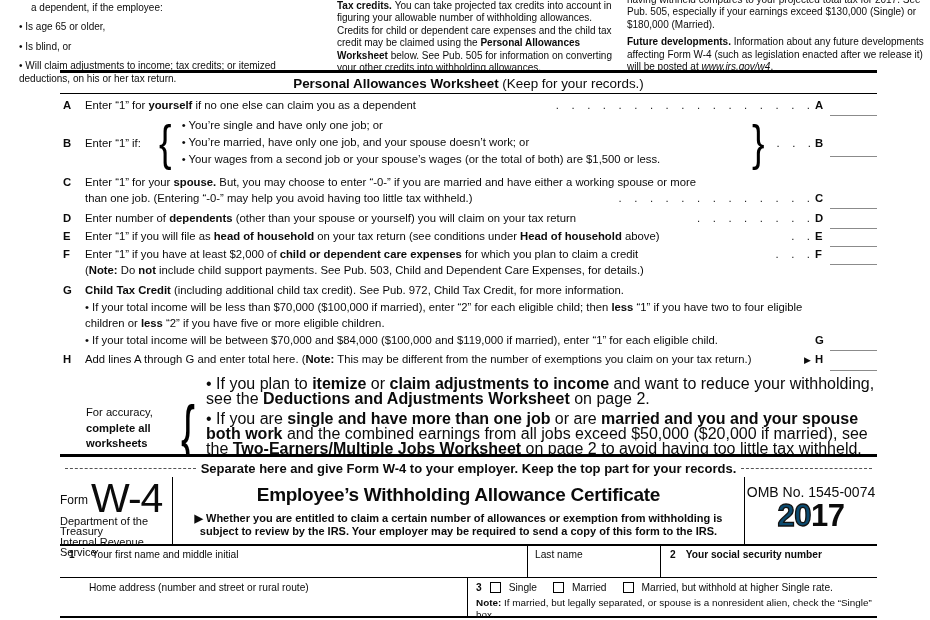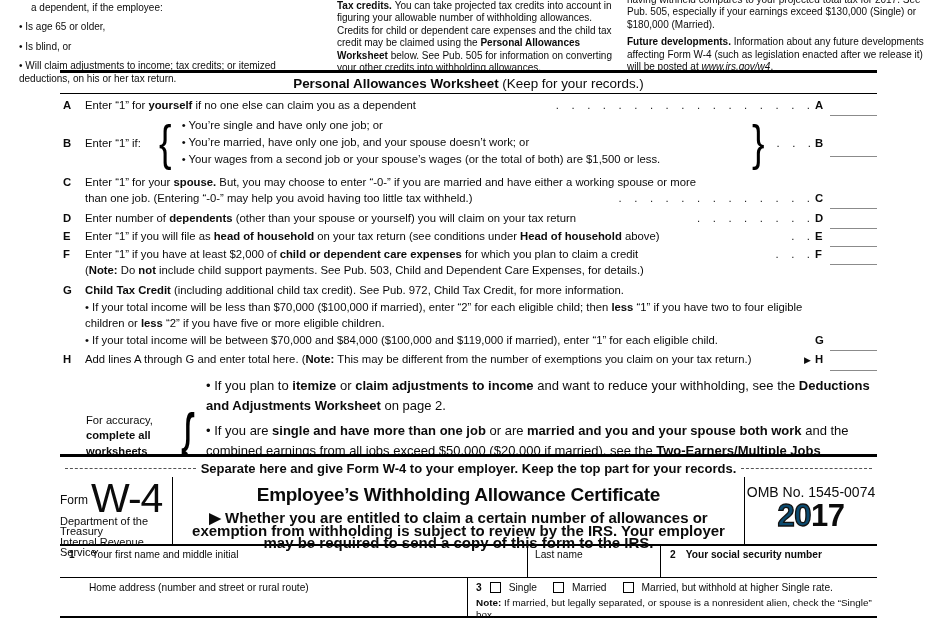--- a/index.html
+++ b/index.html
@@ -50,21 +50,21 @@
   .rowA{margin-top:3px;}
   .rowD{margin-top:4px;}
   .rowE{margin-top:2px;}
   .rowF{margin-top:2px;}
   .rowG{margin-top:4px;}
   .rowH{margin-top:3px;}
   .gbullet{margin-top:1px;}
   .accuracy{margin-top:8px;display:flex;align-items:center;}
   .acc-label{width:92px;flex:0 0 92px;margin-left:26px;font-size:11.2px;line-height:15.5px;}
   .acc-brace{font-size:84px;transform:scaleX(.5);margin:0 -4px;}
-  .acc-bullets{flex:1;font-size:13px;line-height:20px;padding-left:8px;}
+  .acc-bullets{flex:1;font-size:16px;line-height:15px;padding-left:8px;}
   .acc-bullets .ab{margin-bottom:5px;}
 
   
   .separator{
     position:absolute;left:60px;top:461px;width:817px;height:15px;
     display:flex;align-items:center;font-size:13px;font-weight:bold;
   }
   .dashfill{flex:1;border-top:1.6px dashed #555;height:0;margin:0 5px;}
 
   
@@ -72,21 +72,21 @@
     position:absolute;left:60px;top:477px;width:817px;height:69px;
     box-sizing:border-box;border-bottom:2.5px solid #000;display:flex;
   }
   .fh-left{width:113px;flex:0 0 113px;border-right:1.5px solid #000;box-sizing:border-box;padding-top:8px;}
   .fh-formrow{display:flex;align-items:flex-end;}
   .fh-form{font-size:12px;padding-right:3px;padding-bottom:4px;}
   .fh-w4{font-size:41px;font-weight:normal;letter-spacing:-1px;line-height:26px;}
   .fh-dept{font-size:11px;line-height:10.3px;margin-top:5px;}
   .fh-center{flex:1;border-right:1.5px solid #000;box-sizing:border-box;text-align:center;padding-top:7px;}
   .fh-title{font-size:19px;font-weight:bold;letter-spacing:-.3px;}
-  .fh-sub{font-size:15px;font-weight:bold;line-height:12.6px;margin:6px auto 0;width:540px;text-align:center;}
+  .fh-sub{font-size:11px;font-weight:bold;line-height:12.6px;margin:6px auto 0;width:540px;text-align:center;}
   .fh-right{width:132px;flex:0 0 132px;text-align:center;padding-top:7px;}
   .fh-omb{font-size:14px;}
   .fh-year{font-size:31px;font-weight:bold;line-height:32px;letter-spacing:-.5px;}
   .yr-outline{color:#0c4a6e;-webkit-text-stroke:1.3px #111;text-stroke:1.3px #111;}
 
   
   .row1{
     position:absolute;left:60px;top:546px;width:817px;height:32px;
     box-sizing:border-box;border-bottom:1.5px solid #000;display:flex;font-size:10.2px;
   }

